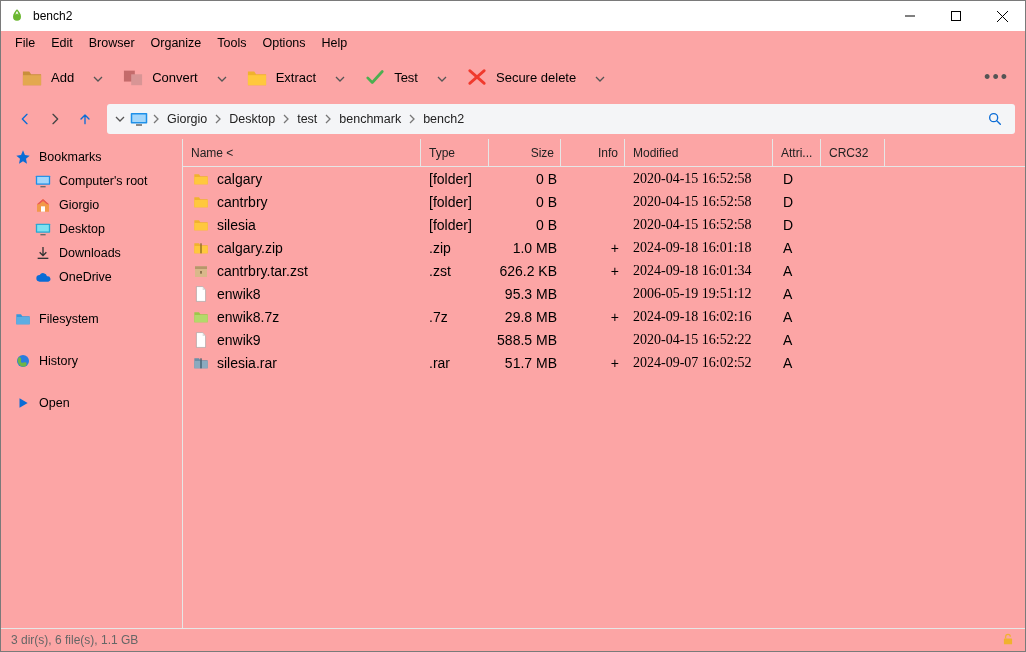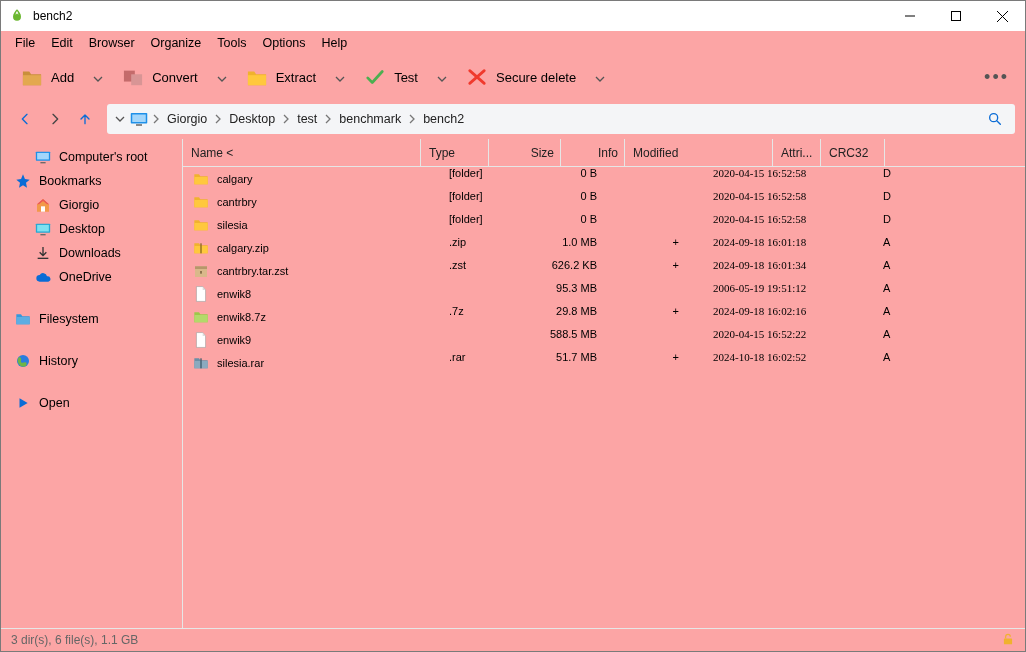--- a/index.html
+++ b/index.html
@@ -39,21 +39,21 @@
   .sidebar { width:182px; border-right:1px solid #e6e6e6; padding:6px 0; font-size:12.5px; overflow:auto; }
   .sitem { height:24px; display:flex; align-items:center; padding-left:14px; cursor:pointer; gap:8px; }
   .sitem.level2 { padding-left:34px; }
   .sitem .sicon { width:16px; height:16px; display:flex; align-items:center; justify-content:center; }
   .sgap { height:18px; }
 
   .filearea { flex:1; display:flex; flex-direction:column; min-width:0; }
   .fhead { height:28px; display:flex; align-items:center; border-bottom:1px solid #e6e6e6; font-size:12px; color:#222; }
   .fhead .fcol { padding:0 8px; border-right:1px solid #e6e6e6; height:100%; display:flex; align-items:center; }
   .fbody { flex:1; overflow:auto; }
-  .frow { height:23px; display:flex; font-size:11px; cursor:pointer;gap:20px; }
+  .frow { height:23px; display:flex; align-items:center; font-size:14px; cursor:pointer; }
   .fcol-name { width:238px; display:flex; align-items:center; padding-left:10px; gap:8px; }
   .fcol-type { width:68px; padding-left:8px; }
   .fcol-size { width:72px; text-align:right; padding-right:4px; }
   .fcol-info { width:64px; text-align:right; padding-right:6px; }
   .fcol-mod { width:148px; padding-left:8px;font-family:Liberation Serif, serif; }
   .fcol-attr { width:48px; padding-left:10px; }
   .fcol-crc { width:64px; padding-left:8px; }
   .ficon { width:16px; height:16px; display:flex; align-items:center; justify-content:center; }
 
   
@@ -247,37 +247,37 @@
             <circle cx="10" cy="10" r="6" fill="none" stroke="#0a6cd6" stroke-width="2"></circle>
             <line x1="15" y1="15" x2="20" y2="20" stroke="#0a6cd6" stroke-width="2" stroke-linecap="round"></line>
           </svg>
         </span>
     </div>
   </div>
 
   <div class="body">
 
     <div class="sidebar">
+      <div class="sitem">
+        <span class="sicon">
+            <svg width="16" height="16" viewBox="0 0 24 24">
+              <path fill="#0a6cd6" d="M12 2l2.9 6.9L22 10l-5.5 4.8L18 22l-6-3.5L6 22l1.5-7.2L2 10l7.1-1.1z"></path>
+            </svg>
+          </span>
+        <span>Bookmarks</span>
+      </div>
       <div class="sitem level2">
         <span class="sicon">
             <svg width="16" height="13" viewBox="0 0 24 20">
               <rect x="1" y="1" width="22" height="14" rx="1" fill="#1e90e8"></rect>
               <rect x="3" y="3" width="18" height="10" fill="#a3d6fb"></rect>
               <rect x="8" y="17" width="8" height="2" fill="#666"></rect>
             </svg>
           </span>
         <span>Computer's root</span>
-      </div>
-      <div class="sitem">
-        <span class="sicon">
-            <svg width="16" height="16" viewBox="0 0 24 24">
-              <path fill="#0a6cd6" d="M12 2l2.9 6.9L22 10l-5.5 4.8L18 22l-6-3.5L6 22l1.5-7.2L2 10l7.1-1.1z"></path>
-            </svg>
-          </span>
-        <span>Bookmarks</span>
       </div>
       <div class="sitem level2">
         <span class="sicon">
             <svg width="16" height="16" viewBox="0 0 24 24">
               <path fill="#f2994a" d="M3 11l9-8 9 8v11H3z"></path>
               <path fill="#fff" d="M9 22V14h6v8"></path>
               <path fill="#eb5757" d="M12 3l9 8h-3l-6-5-6 5H3z"></path>
             </svg>
           </span>
         <span>Giorgio</span>
@@ -510,21 +510,21 @@
                   <path fill="#6a8fa6" d="M2 3h7l2 3h11v12H2z"></path>
                   <path fill="#8aaabf" d="M2 7h20v11H2z"></path>
                   <rect x="11" y="3" width="2" height="15" fill="#3d5a6a"></rect>
                 </svg>
               </span>
               <span>silesia.rar</span>
             </div>
             <div class="fcol-type">.rar</div>
             <div class="fcol-size">51.7 MB</div>
             <div class="fcol-info">+</div>
-            <div class="fcol-mod">2024-10-18 16:02:52</div>
+            <div class="fcol-mod">2024-09-07 16:02:52</div>
             <div class="fcol-attr">A</div>
             <div class="fcol-crc"></div>
           </div>
         </div>
     </div>
   </div>
 
   <div class="status">
     <span>3 dir(s), 6 file(s), 1.1 GB</span>
     <span style="flex:1"></span>

